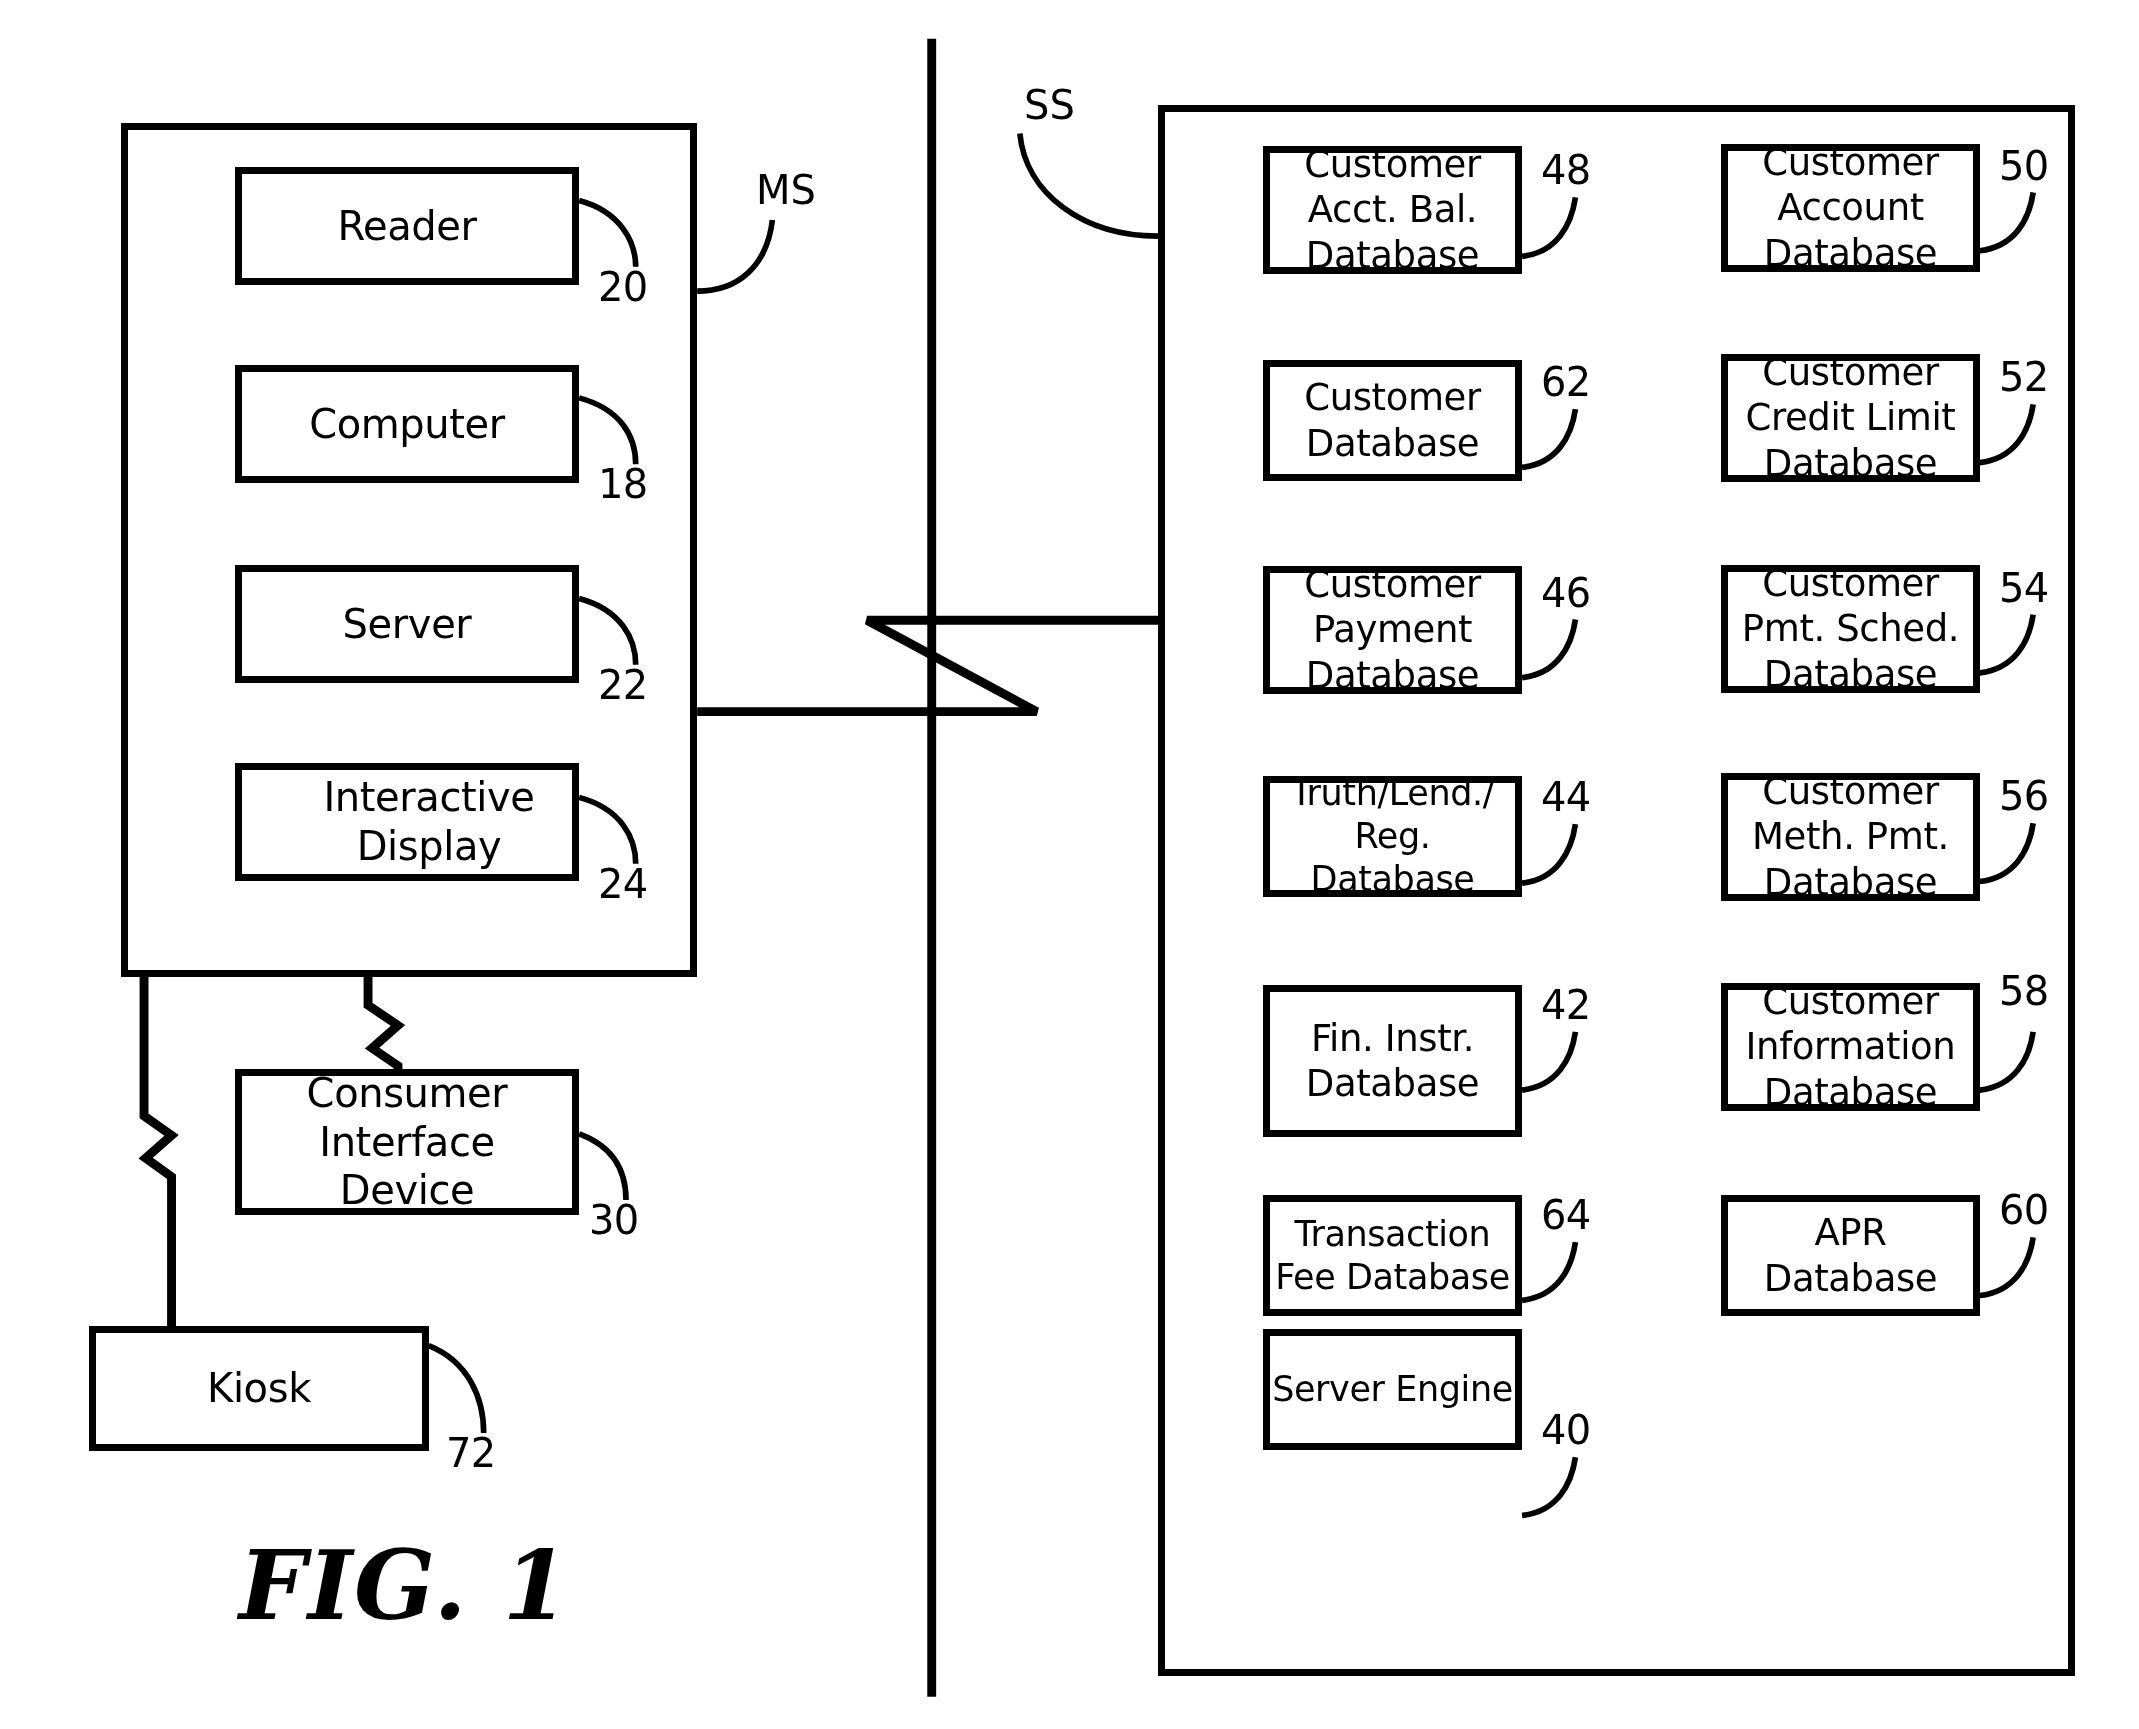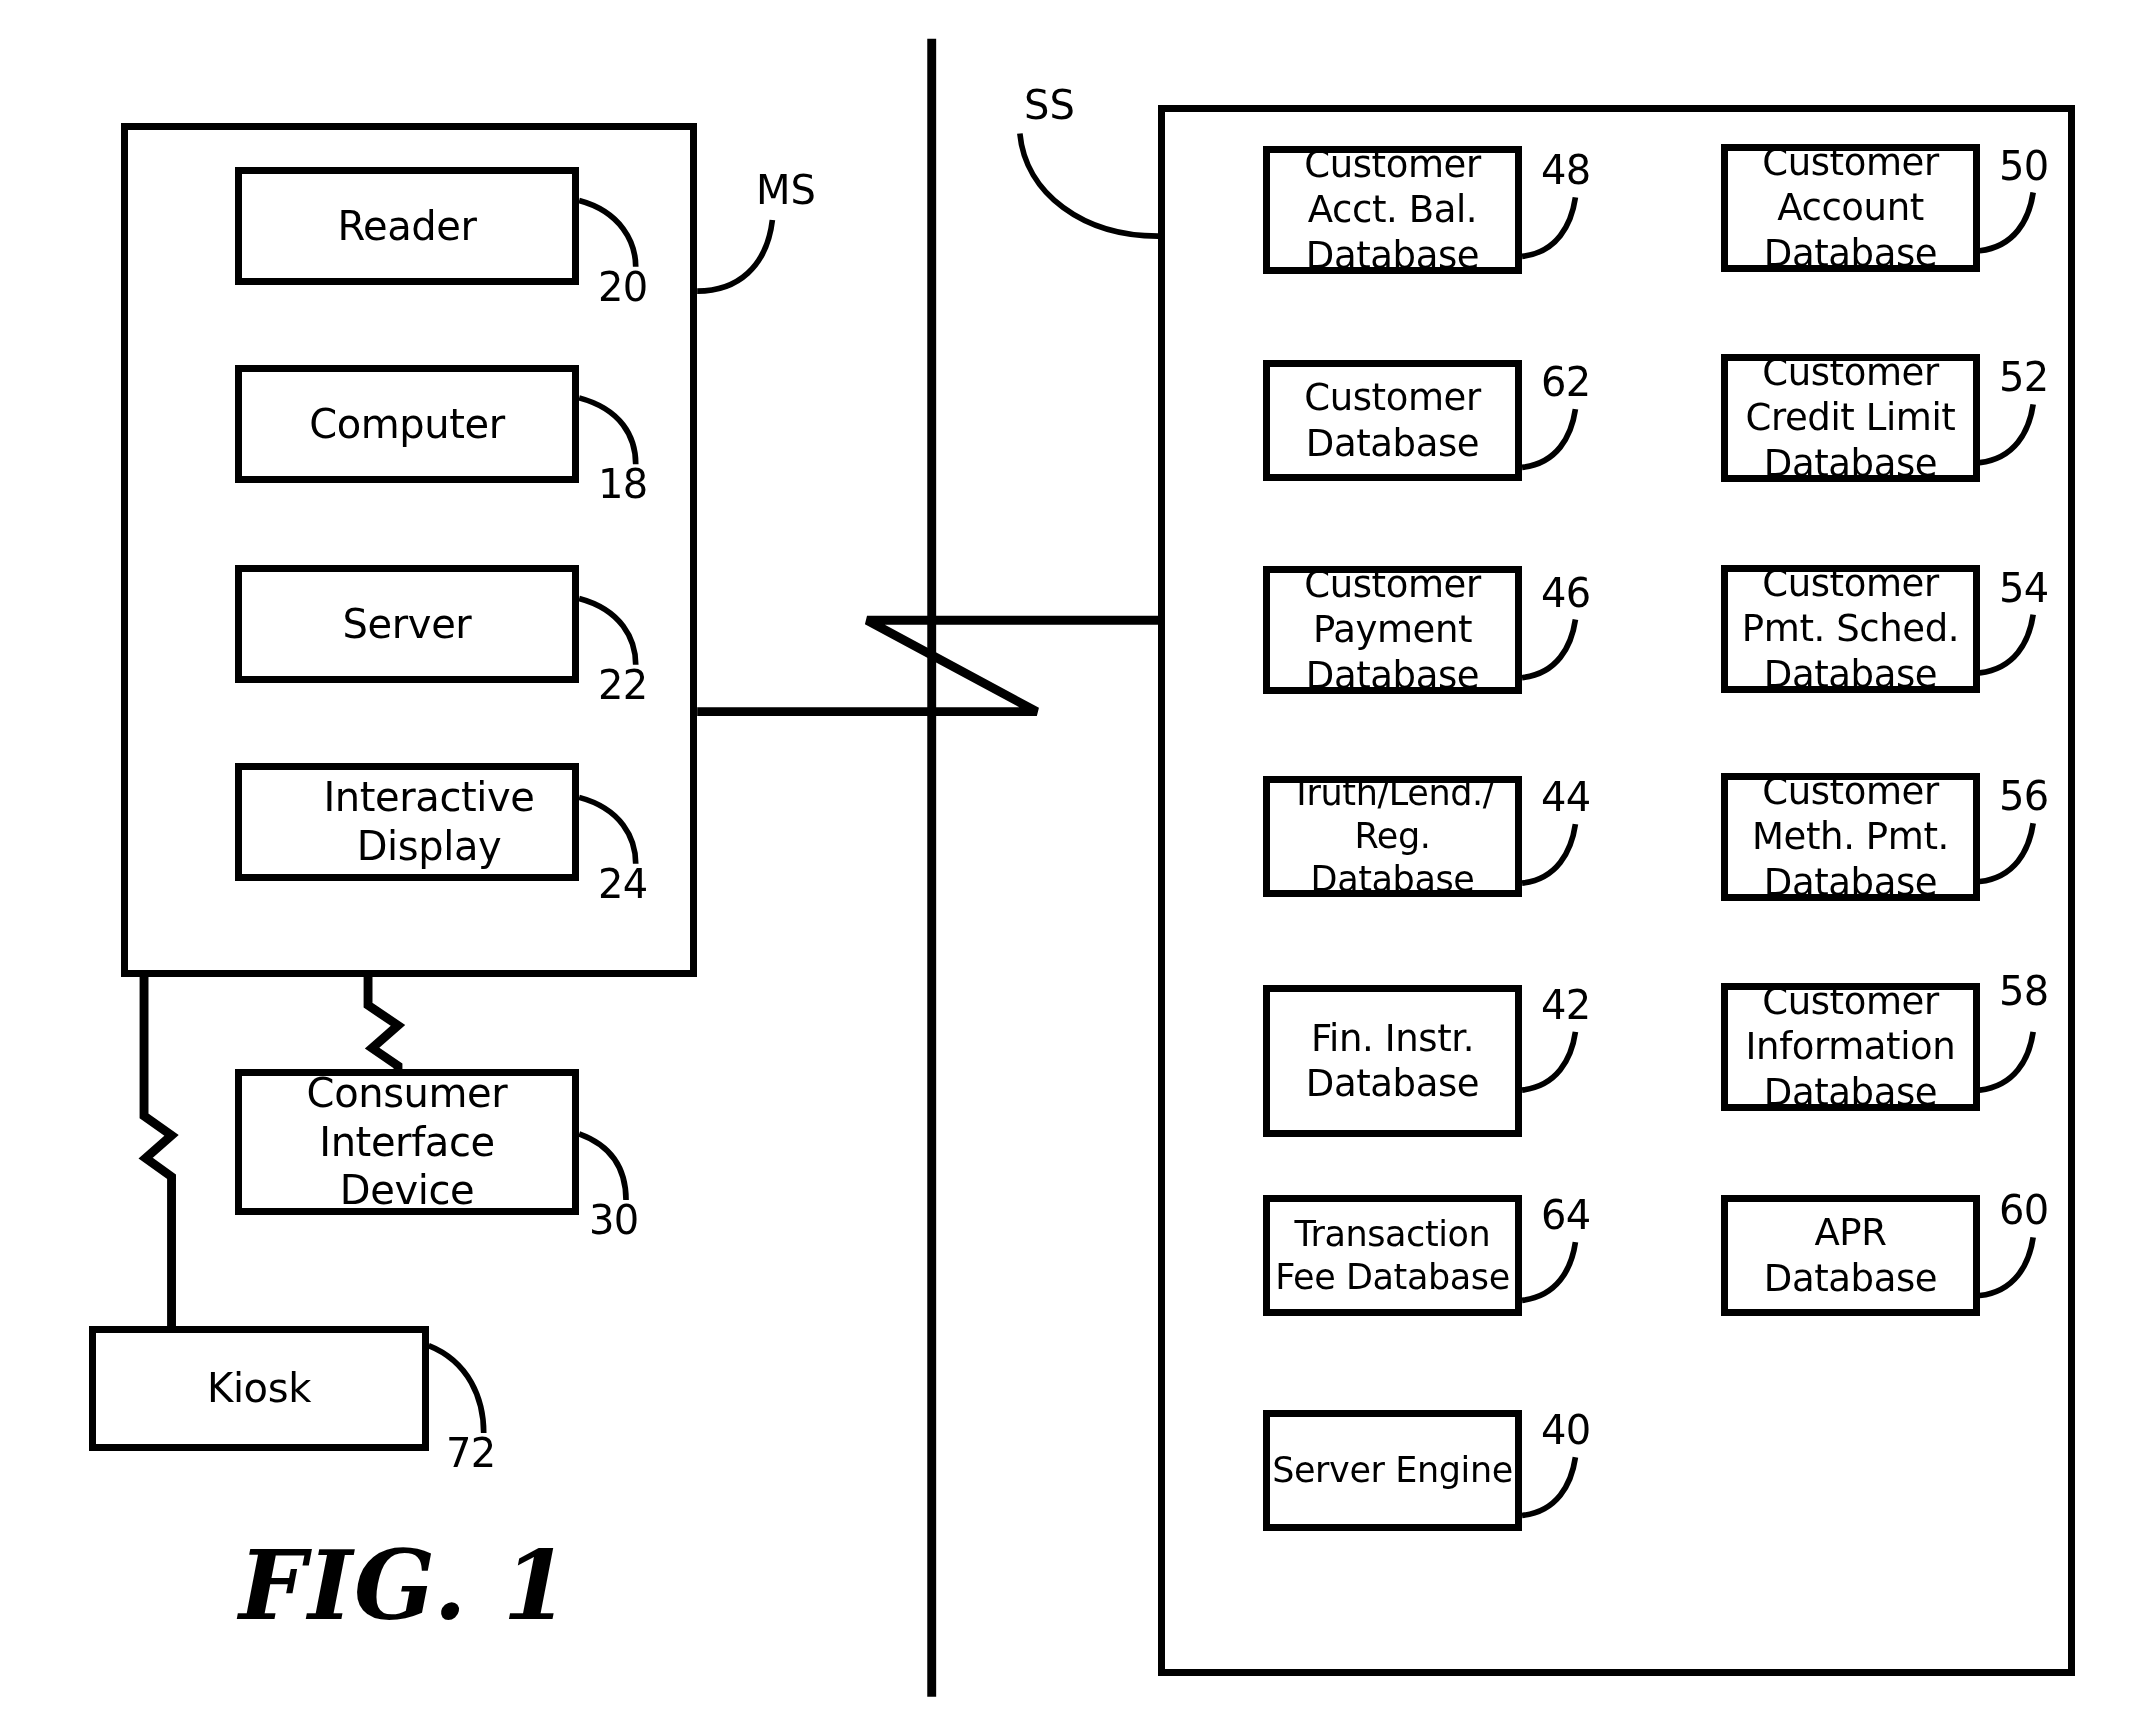--- a/index.html
+++ b/index.html
@@ -197,21 +197,21 @@
 Database</span>
   </div>
   <div class="ref-num" style="left:1541px; top:985px;">42</div>
 
   <div class="box t-sm" style="left:1263px; top:1195px; width:259px; height:121px;">
     <span>Transaction
 Fee Database</span>
   </div>
   <div class="ref-num" style="left:1541px; top:1195px;">64</div>
 
-  <div class="box t-sm" style="left:1263px; top:1410px; width:259px; height:121px;">
+  <div class="box t-sm" style="left:1263px; top:1329px; width:259px; height:121px;">
     <span>Server Engine</span>
   </div>
   <div class="ref-num" style="left:1541px; top:1410px;">40</div>
 
   <div class="box t-md" style="left:1721px; top:144px; width:259px; height:128px;">
     <span>Customer
 Account
 Database</span>
   </div>
   <div class="ref-num" style="left:1999px; top:146px;">50</div>

